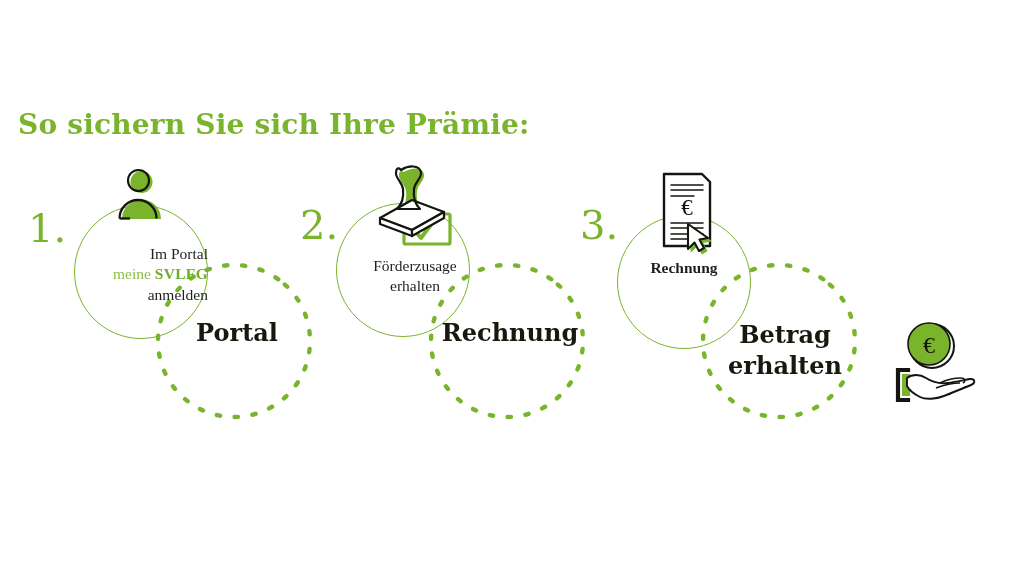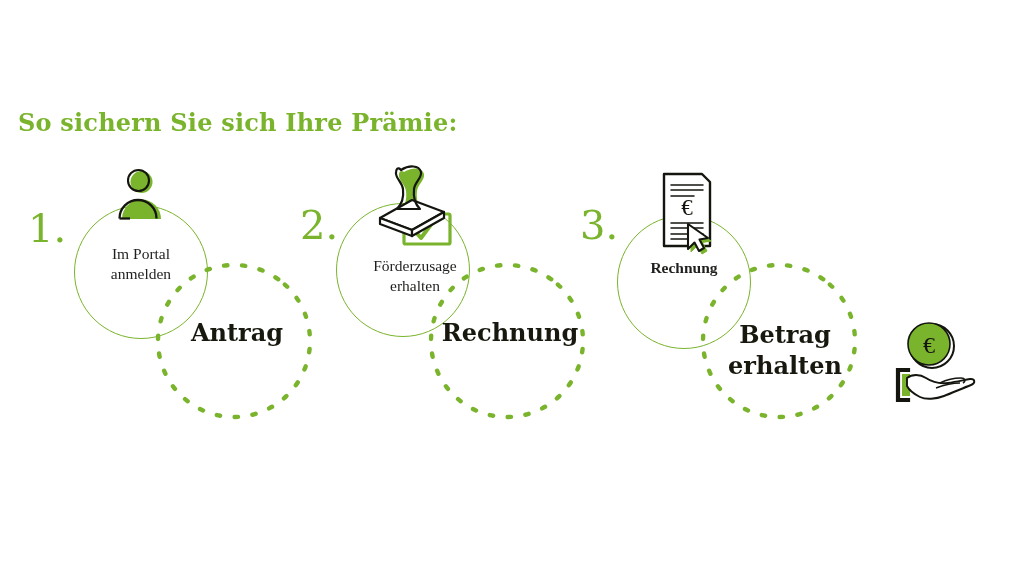--- a/index.html
+++ b/index.html
@@ -23,21 +23,21 @@
     height: 576px;
   }
 
   
   .headline {
     position: absolute;
     left: 18px;
     top: 108px;
     font-family: "DejaVu Serif", "Liberation Serif", serif;
     font-weight: bold;
-    font-size: 24px;
+    font-size: 28px;
     letter-spacing: 0.2px;
     color: #7ab42c;
     white-space: nowrap;
   }
 
   
   .step {
     position: absolute;
     top: 0;
     left: 0;
@@ -139,27 +139,28 @@
     <div class="icon-top" style="left:108px; top:168px;">
       <svg width="66" height="52" viewBox="0 0 66 52">
         <circle cx="33.5" cy="14" r="11" fill="#7ab42c"></circle>
         <path d="M14,51 A19.5,19.5 0 0 1 53,51 Z" fill="#7ab42c"></path>
         <circle cx="30.5" cy="12.5" r="10.5" fill="none" stroke="#15150f" stroke-width="2.1"></circle>
         <path d="M11.5,50.5 A18.5,18.5 0 0 1 48.5,50.5" fill="none" stroke="#15150f" stroke-width="2.3"></path>
         <path d="M11.5,50.5 L22,50.5" stroke="#15150f" stroke-width="2.3" fill="none"></path>
       </svg>
     </div>
 
-    <div class="circle-text" style="left:74px; top:244px;">
+    <div class="circle-text" style="left:74px; top:244px;text-align:right;">
       <span class="brand-line">Im Portal</span>
+      <span class="brand-line"><span class="brand-light">meine </span><span class="brand-bold">SVLFG</span></span>
       <span class="brand-line">anmelden</span>
     </div>
 
     <div class="outcome-label" style="left:152px; top:318px;">
-      <div>Antrag</div>
+      <div>Portal</div>
     </div>
   </div>
 
   <div class="step">
 
     <div class="ordinal" style="left:300px; top:205px;">2.</div>
 
     <div class="dotted-circle" style="left:428px; top:262px;">
       <svg width="158" height="158" viewBox="0 0 158 158">
         <circle cx="79" cy="79" r="76" fill="none" stroke="#7ab42c" stroke-width="4.4" stroke-linecap="round" transform="rotate(-48 79 79)" pathLength="100" style="stroke-dasharray:0.7 3.05;"></circle>

